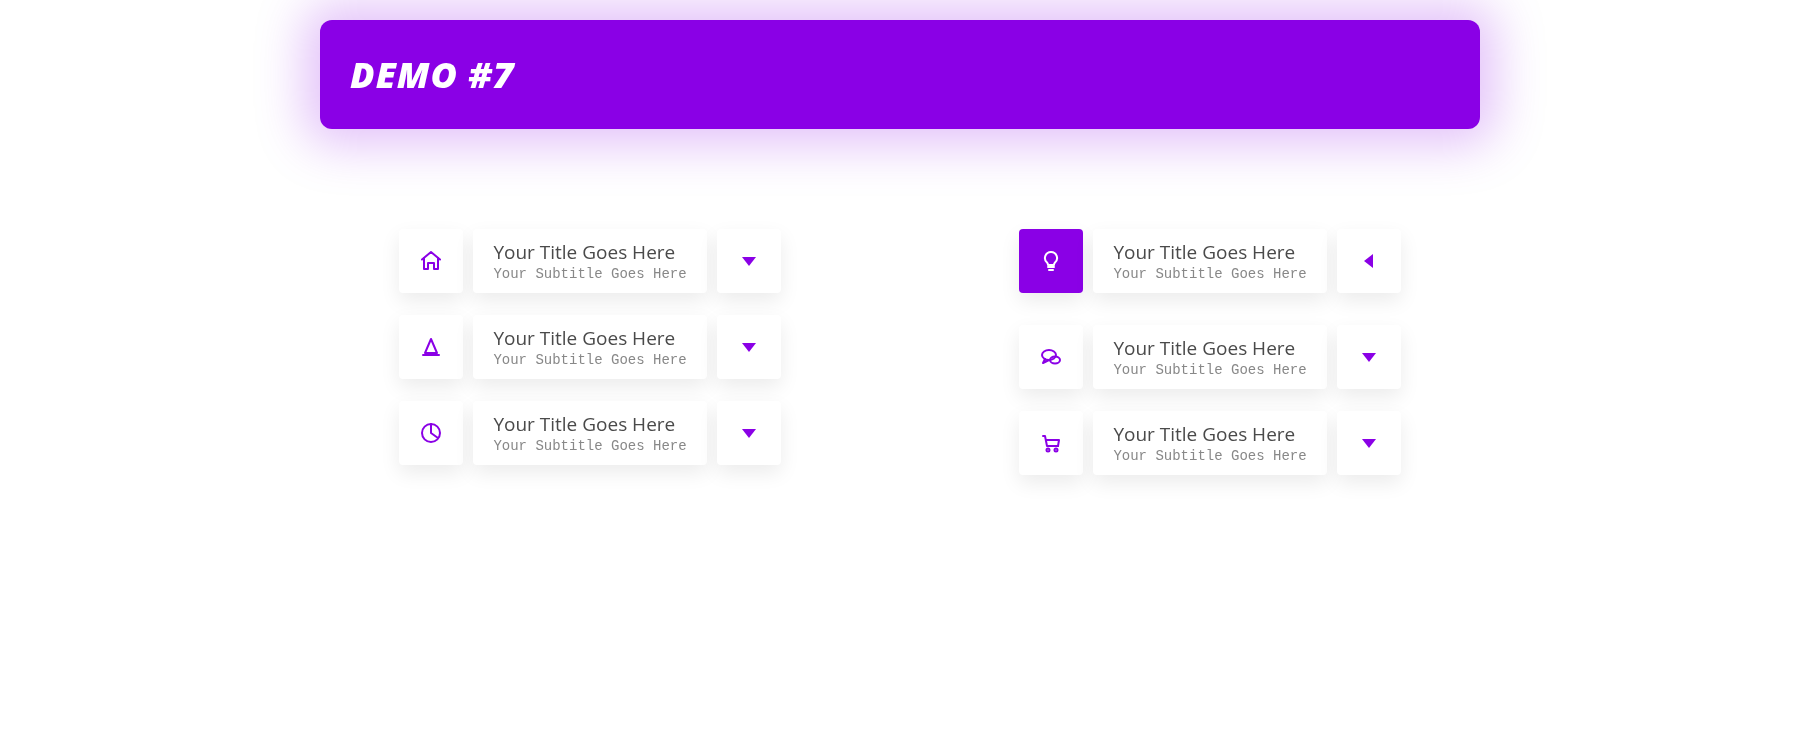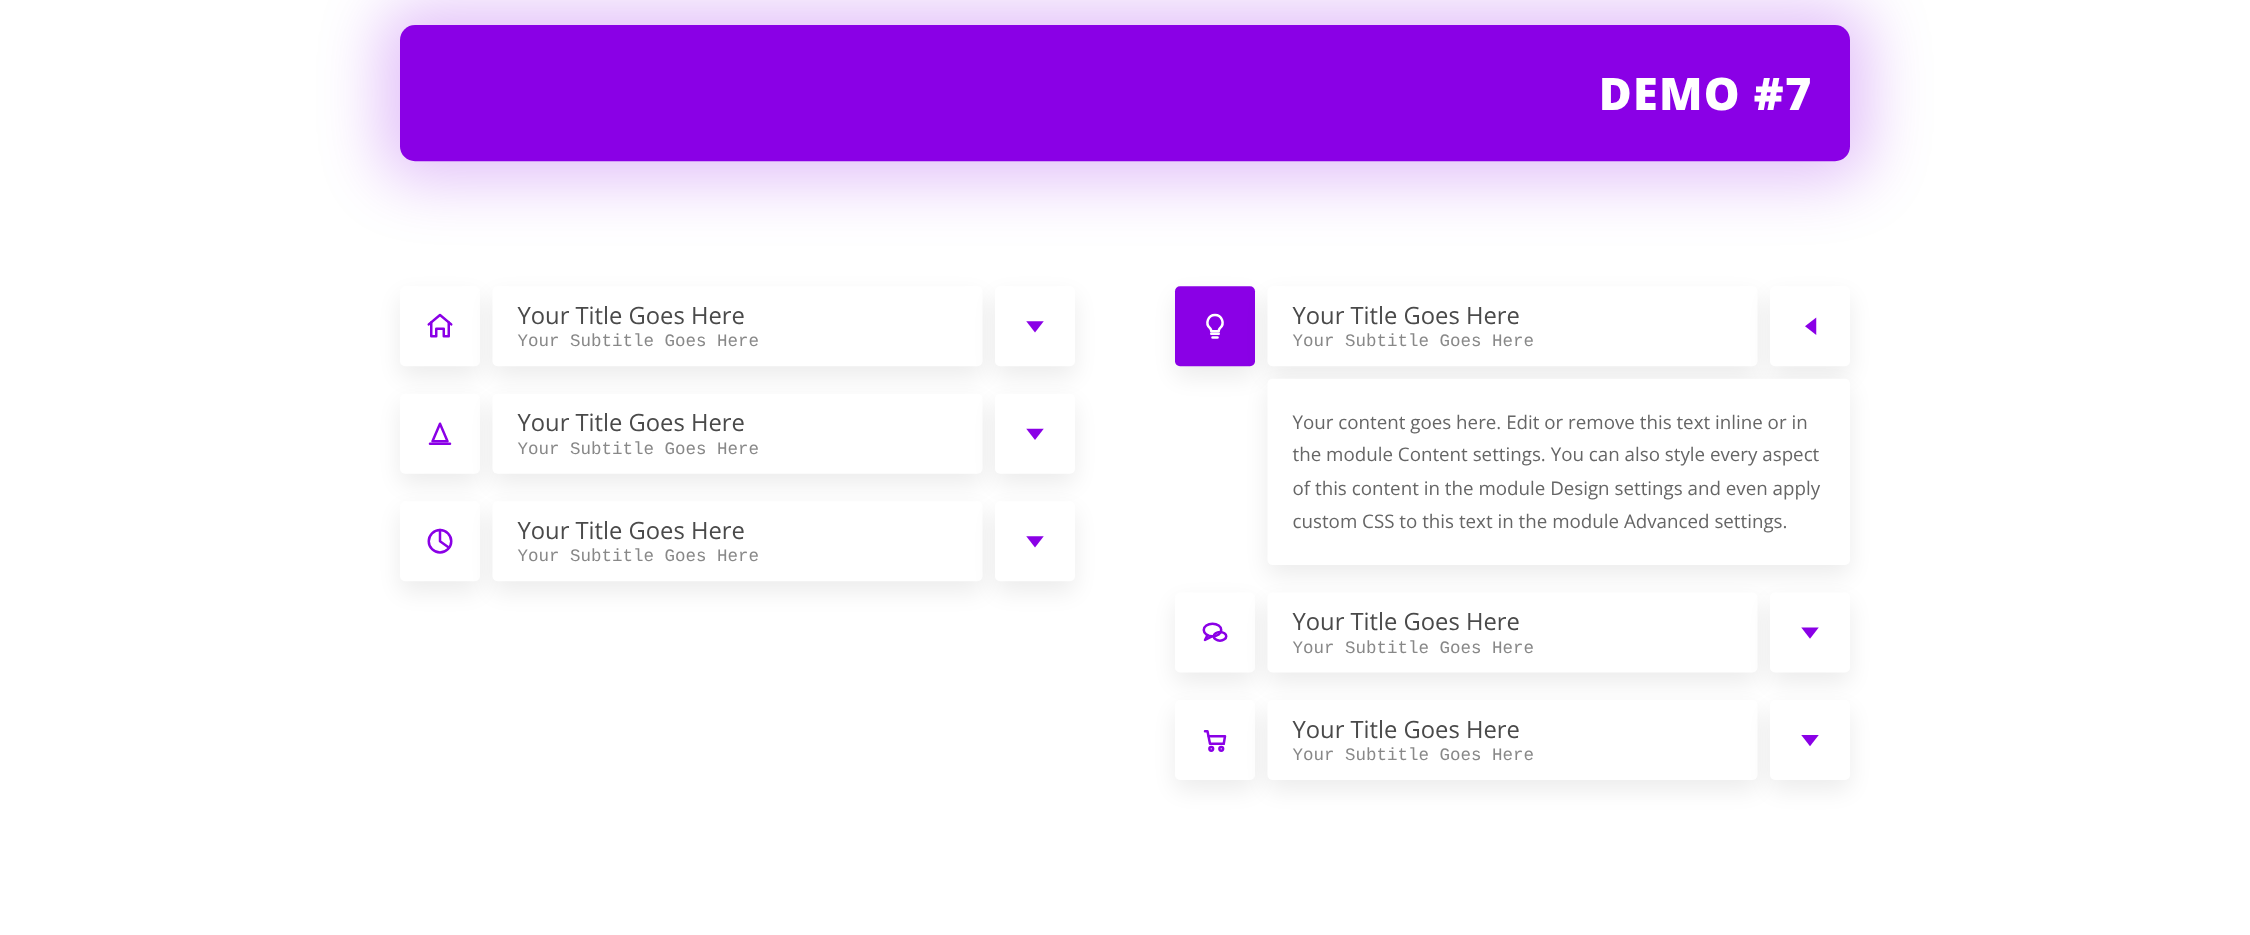--- a/index.html
+++ b/index.html
@@ -16,39 +16,41 @@
     }
     .container {
       max-width: 1360px;
       margin: 0 auto;
       padding: 0 100px;
     }
     .header-banner {
       background: #8a00e6;
       border-radius: 12px;
       padding: 30px;
-      text-align: right;
+      text-align: left;
       box-shadow: 0 0 50px 15px rgba(138,0,230,0.25);
       margin-bottom: 100px;
+      font-style: italic;
     }
     .header-title {
       color: #fff;
       font-weight: 800;
       font-size: 36px;
       letter-spacing: 1px;
     }
     .columns {
       display: flex;
       gap: 80px;
     }
     .col {
       flex: 1;
       display: flex;
       flex-direction: column;
       gap: 22px;
+      align-items: center;
     }
     .accordion-item {
       display: flex;
       flex-direction: column;
     }
     .accordion-header {
       display: flex;
       align-items: stretch;
       gap: 10px;
     }
@@ -226,21 +228,20 @@
           <div class="text-box">
             <div class="title">Your Title Goes Here</div>
             <div class="subtitle">Your Subtitle Goes Here</div>
           </div>
           <div class="toggle-box">
             <div class="caret-left"></div>
           </div>
         </div>
         <div class="content-panel">
           <div class="content-spacer"></div>
-          <div class="content-box">Your content goes here. Edit or remove this text inline or in the module Content settings. You can also style every aspect of this content in the module Design settings and even apply custom CSS to this text in the module Advanced settings.</div>
         </div>
       </div>
 
       <div class="accordion-item">
         <div class="accordion-header">
           <div class="icon-box">
             <svg viewBox="0 0 24 24" stroke-width="2" stroke-linecap="round" stroke-linejoin="round">
                 <ellipse cx="10" cy="10" rx="7" ry="5"></ellipse>
                 <path d="M6 14 L4 18 L10 15"></path>
                 <ellipse cx="16" cy="15" rx="5" ry="3.5"></ellipse>

